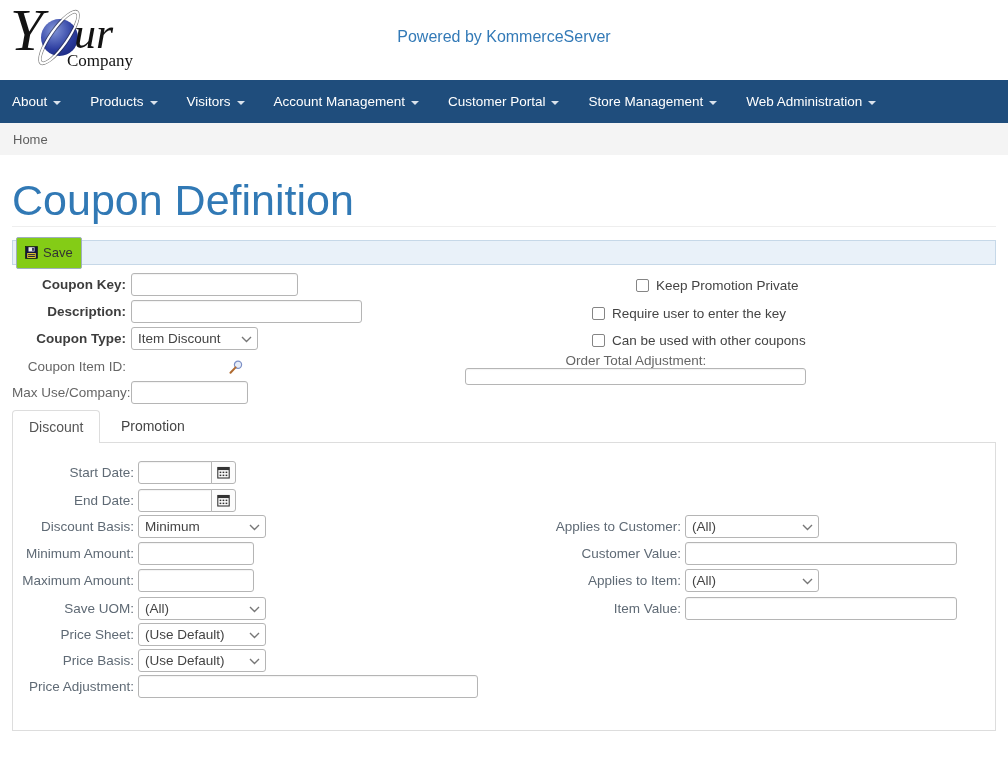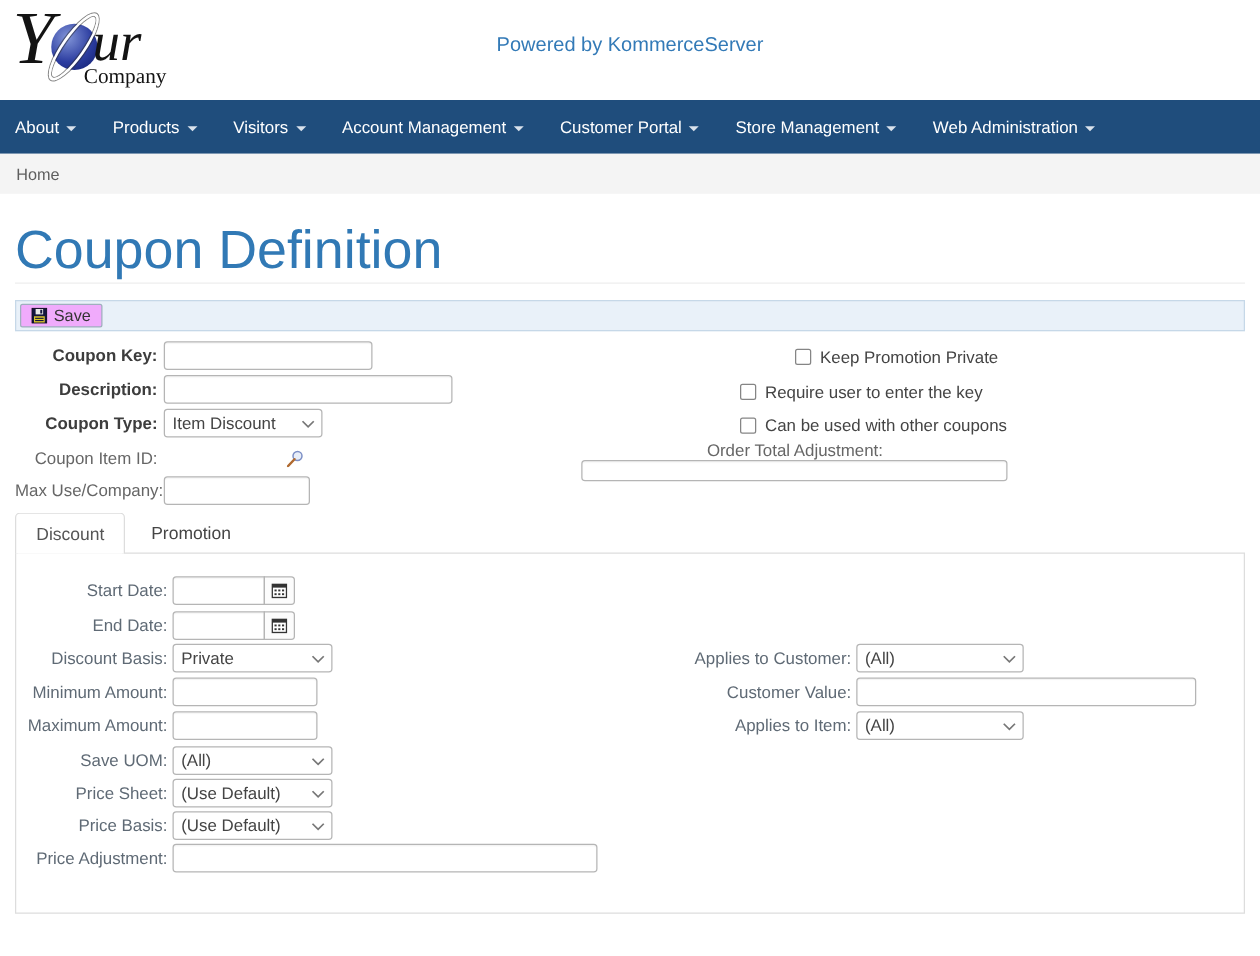--- a/index.html
+++ b/index.html
@@ -31,22 +31,22 @@
   .breadcrumb { position:absolute; left:0; top:123px; width:1008px; height:32px; background:#f4f4f4;
                 display:flex; align-items:center; padding-left:13px; font-size:13px; color:#5e5e5e; }
 
   
   .page-title { position:absolute; left:12px; top:176px; font-size:43px; font-weight:400; color:#3179b5; }
   .title-rule { position:absolute; left:12px; top:226px; width:984px; border-top:1px solid #eee; }
 
   
   .toolbar { position:absolute; left:12px; top:240px; width:984px; height:25px; background:#e9f1f9;
              border:1px solid #c6d8e8; display:flex; align-items:center; padding-left:3px; }
-  .save-btn { display:flex; align-items:center; gap:5px; height:19px; padding:0 8px;
-              background:#f0abfc; border:1px solid #9fafbe; border-radius:2px;
+  .save-btn { display:flex; align-items:center; gap:5px; height:32px; padding:0 8px;
+              background:#84cc16; border:1px solid #9fafbe; border-radius:2px;
               font-size:13px; color:#333; cursor:pointer; }
 
   
   .txt { height:23px; border:1px solid #b5b5b5; border-radius:3px; padding:0 6px; font-size:13.5px;
          color:#333; background:#fff; box-shadow:inset 0 1px 1px rgba(0,0,0,.05); }
   .select { position:relative; height:23px; border:1px solid #b5b5b5; border-radius:3px; background:#fff;
             display:flex; align-items:center; padding:0 20px 0 6px; font-size:13.5px; color:#444; cursor:pointer; }
   .select svg { position:absolute; right:5px; top:8px; }
   .flbl { width:114px; text-align:right; font-size:13.5px; color:#666; margin-right:5px; white-space:nowrap; }
   .flbl.bold { font-weight:bold; color:#3d3d3d; }
@@ -239,21 +239,21 @@
               <rect x="8.6" y="8.6" width="1.7" height="1.5"></rect>
           </g>
         </svg>
       </button>
     </div>
   </div>
 
   <div class="prow" style="top:72px; left:0;">
     <label class="plbl">Discount Basis:</label>
     <div class="select" style="width:128px;">
-      <span>Private</span>
+      <span>Minimum</span>
       <svg width="11" height="7" viewBox="0 0 11 7">
           <path d="M1 1 L5.5 5.5 L10 1" stroke="#777" stroke-width="1.4" fill="none"></path>
         </svg>
     </div>
   </div>
 
   <div class="prow" style="top:99px; left:0;">
     <label class="plbl">Minimum Amount:</label>
     <input class="txt" style="width: 116px;" value="">
   </div>
@@ -316,14 +316,18 @@
   <div class="prow right" style="top:126px;">
     <label class="plbl">Applies to Item:</label>
     <div class="select" style="width:134px;">
       <span>(All)</span>
       <svg width="11" height="7" viewBox="0 0 11 7">
           <path d="M1 1 L5.5 5.5 L10 1" stroke="#777" stroke-width="1.4" fill="none"></path>
         </svg>
     </div>
   </div>
 
+  <div class="prow right" style="top:154px;">
+    <label class="plbl">Item Value:</label>
+    <input class="txt" style="width: 272px;" value="">
+  </div>
 
 </div>
 
 </body></html>

